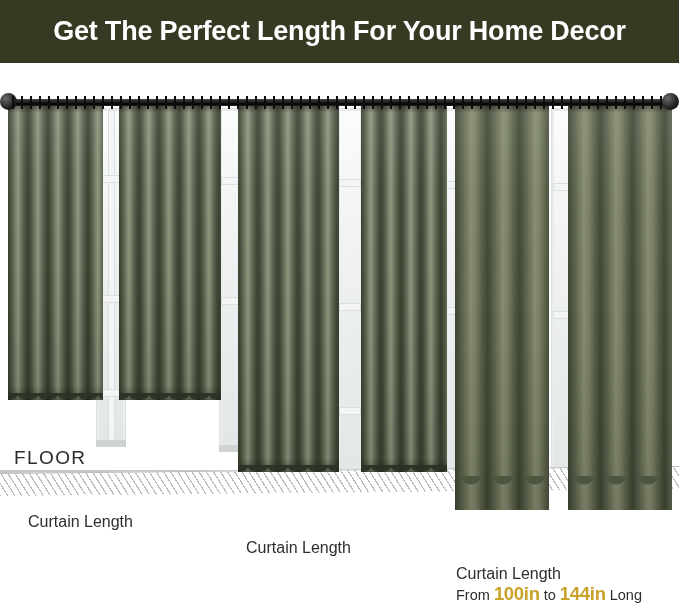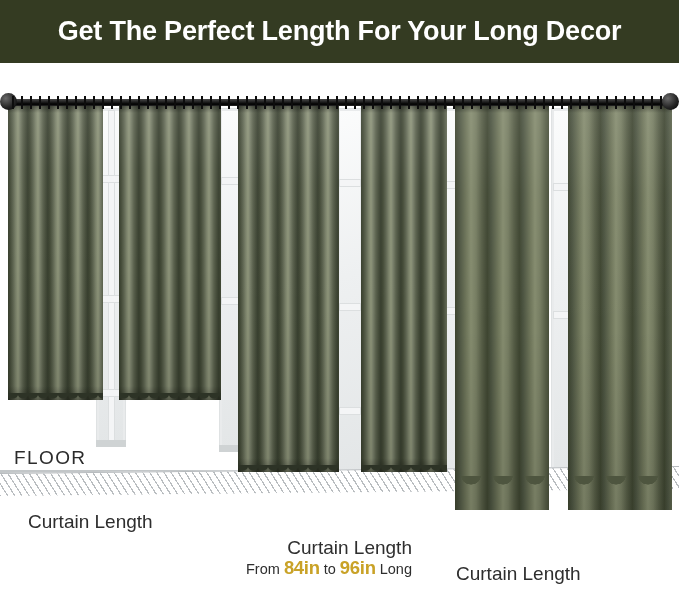--- a/index.html
+++ b/index.html
@@ -101,34 +101,34 @@
   #floor-band{position:absolute;left:0;top:473px;width:679px;height:22px;z-index:18;
      background-color:#ffffff;
      background-image:repeating-linear-gradient(58deg,
         #b9bdc0 0px,#b9bdc0 1.2px,#ffffff 1.2px,#ffffff 6px);
      border-top:1px solid #b7bbbe;
      transform:skewY(-0.6deg);transform-origin:left top;}
 
   
   .caption{position:absolute;z-index:60;color:#2e2e2e;
      font-family:"Liberation Sans","DejaVu Sans",sans-serif;}
-  .caption .line1{font-size:19px;line-height:19px;white-space:nowrap;text-align:right;}
+  .caption .line1{font-size:16px;line-height:19px;white-space:nowrap;}
   .caption .line2{font-size:14.5px;line-height:22px;white-space:nowrap;}
   .caption .num{color:#c9a227;font-size:18.5px;font-weight:bold;letter-spacing:-0.3px;}
   #cap1{left:28px;top:512px;}
   #cap2{left:246px;top:538px;}
   #cap3{left:456px;top:564px;}
 </style>
 </head>
 <body>
 
 <div id="stage">
 
   <div id="banner">
-    <div id="banner-title">Get The Perfect Length For Your Long Decor</div>
+    <div id="banner-title">Get The Perfect Length For Your Home Decor</div>
   </div>
 
   <div id="scene">
 
     <div class="wall"></div>
 
     <div class="window" style="left:96px;top:45px;width:30px;height:335px;">
       <div class="glass" style="left:3px;top:3px;width:24px;height:329px;"></div>
       <div class="mull-v" style="left:13px;top:3px;width:5px;height:329px;"></div>
       <div class="mull-h" style="left:3px;top:68px;width:24px;height:6px;"></div>
@@ -216,26 +216,26 @@
   <div id="floor-label">FLOOR</div>
   <div id="floor-line"></div>
   <div id="floor-band"></div>
 
   <div class="caption" id="cap1">
     <div class="line1">Curtain Length</div>
   </div>
 
   <div class="caption" id="cap2">
     <div class="line1">Curtain Length</div>
+  </div>
+
+  <div class="caption" id="cap3">
+    <div class="line1">Curtain Length</div>
     <div class="line2">
       <span>From</span>
-      <span class="num">84in</span>
+      <span class="num">100in</span>
       <span>to</span>
-      <span class="num">96in</span>
+      <span class="num">144in</span>
       <span>Long</span>
     </div>
   </div>
 
-  <div class="caption" id="cap3">
-    <div class="line1">Curtain Length</div>
-  </div>
-
 </div>
 
 </body></html>

